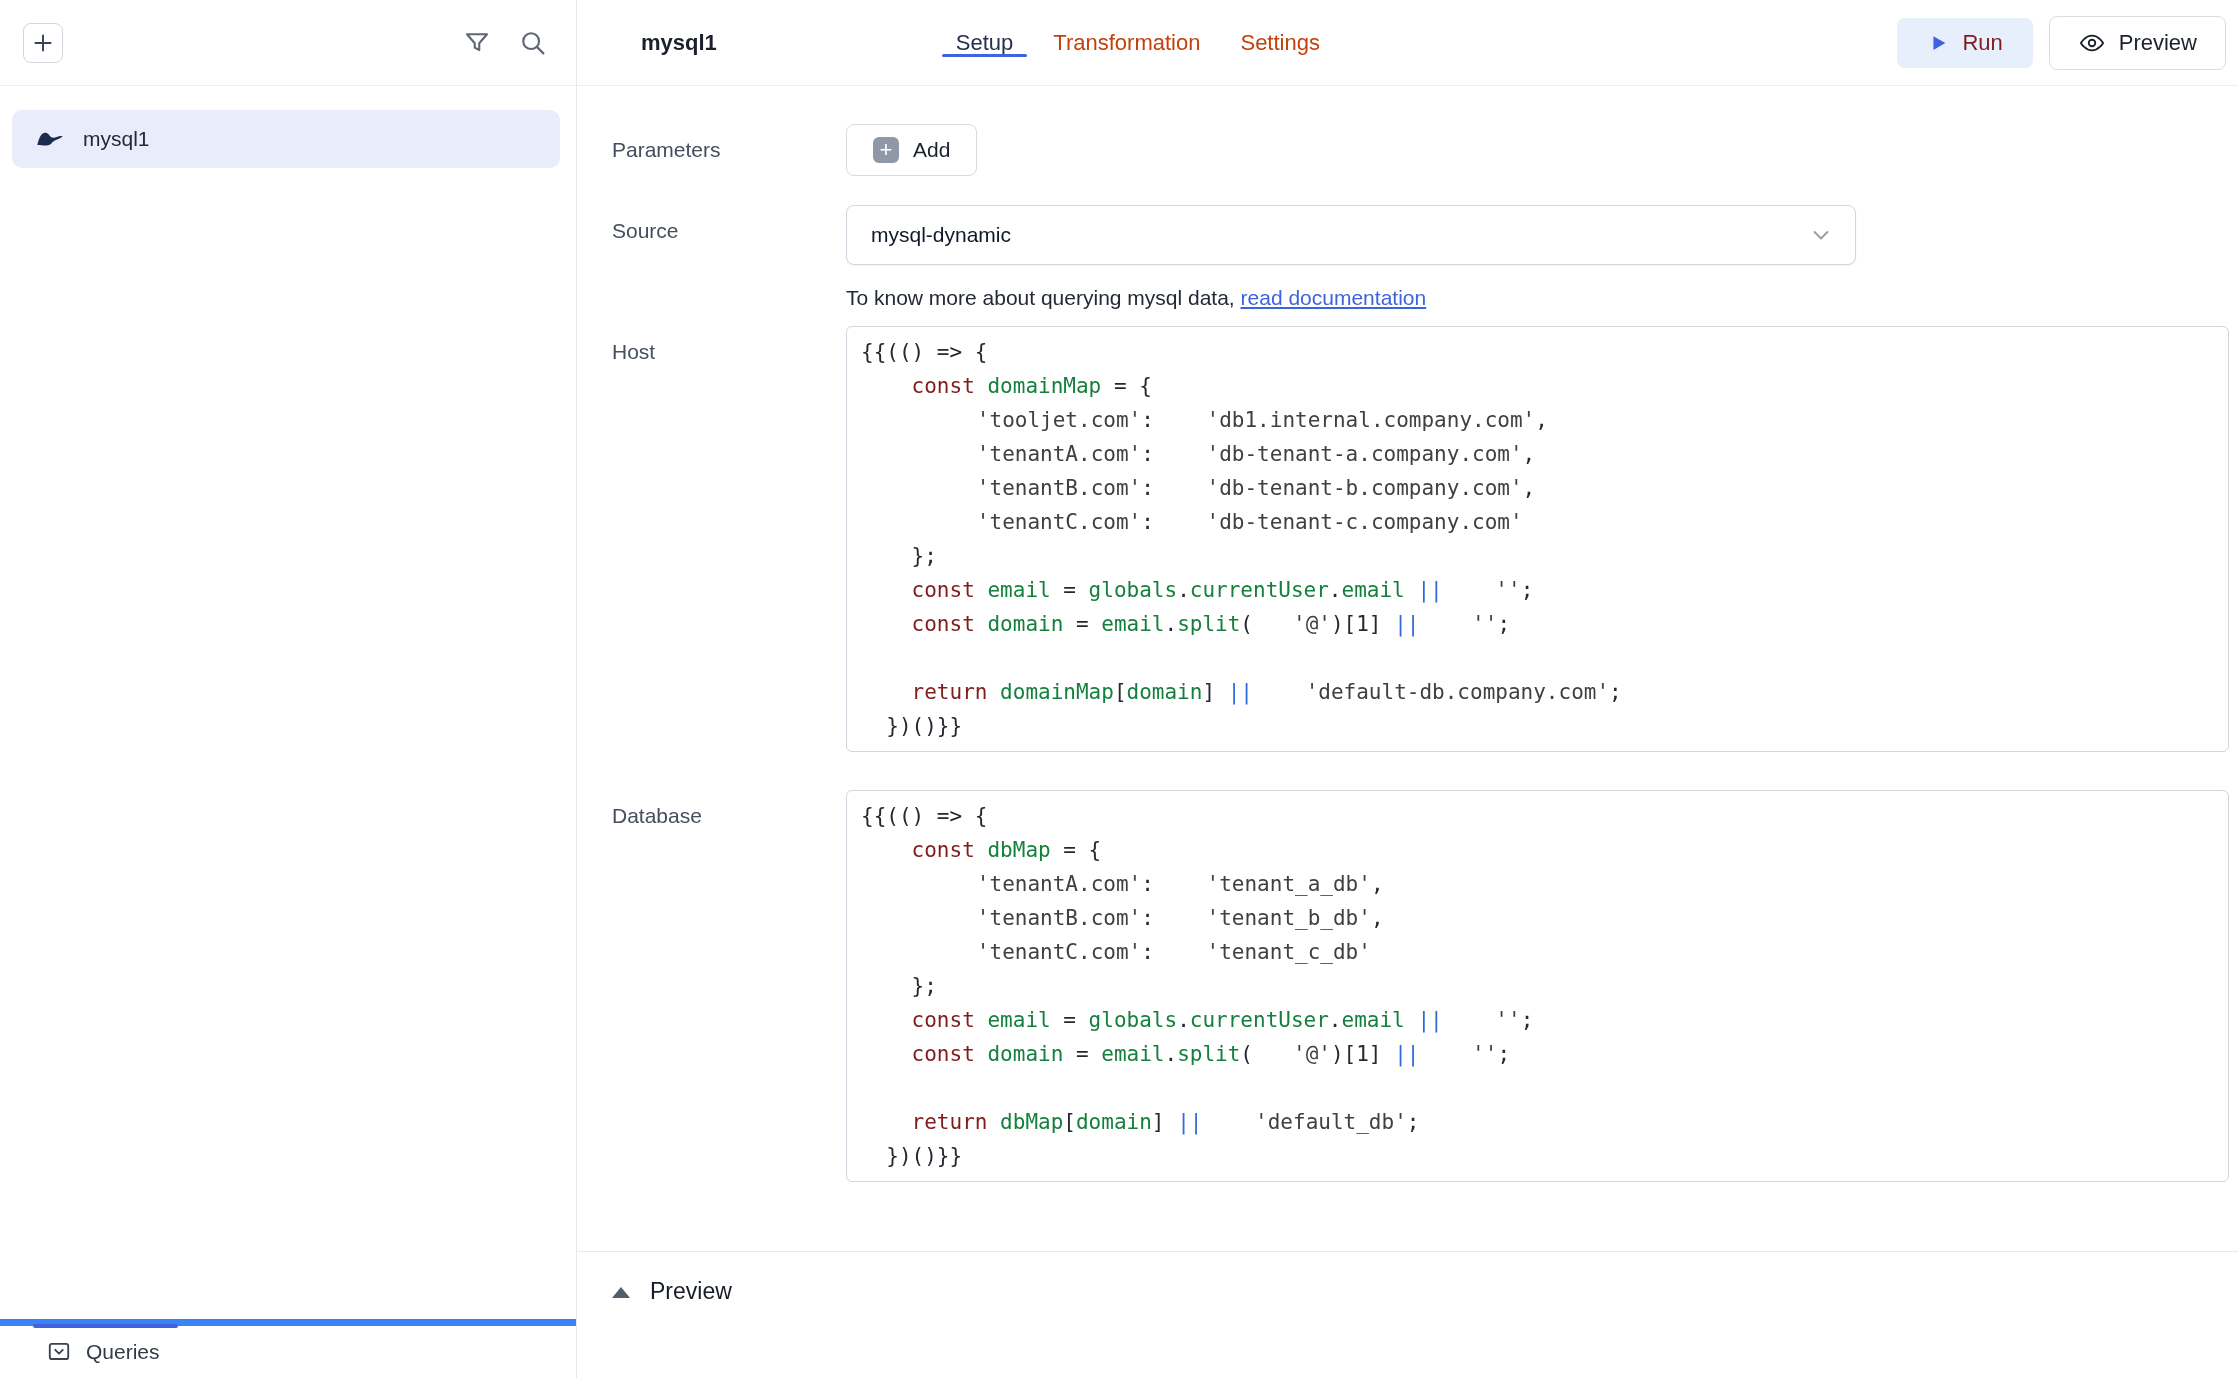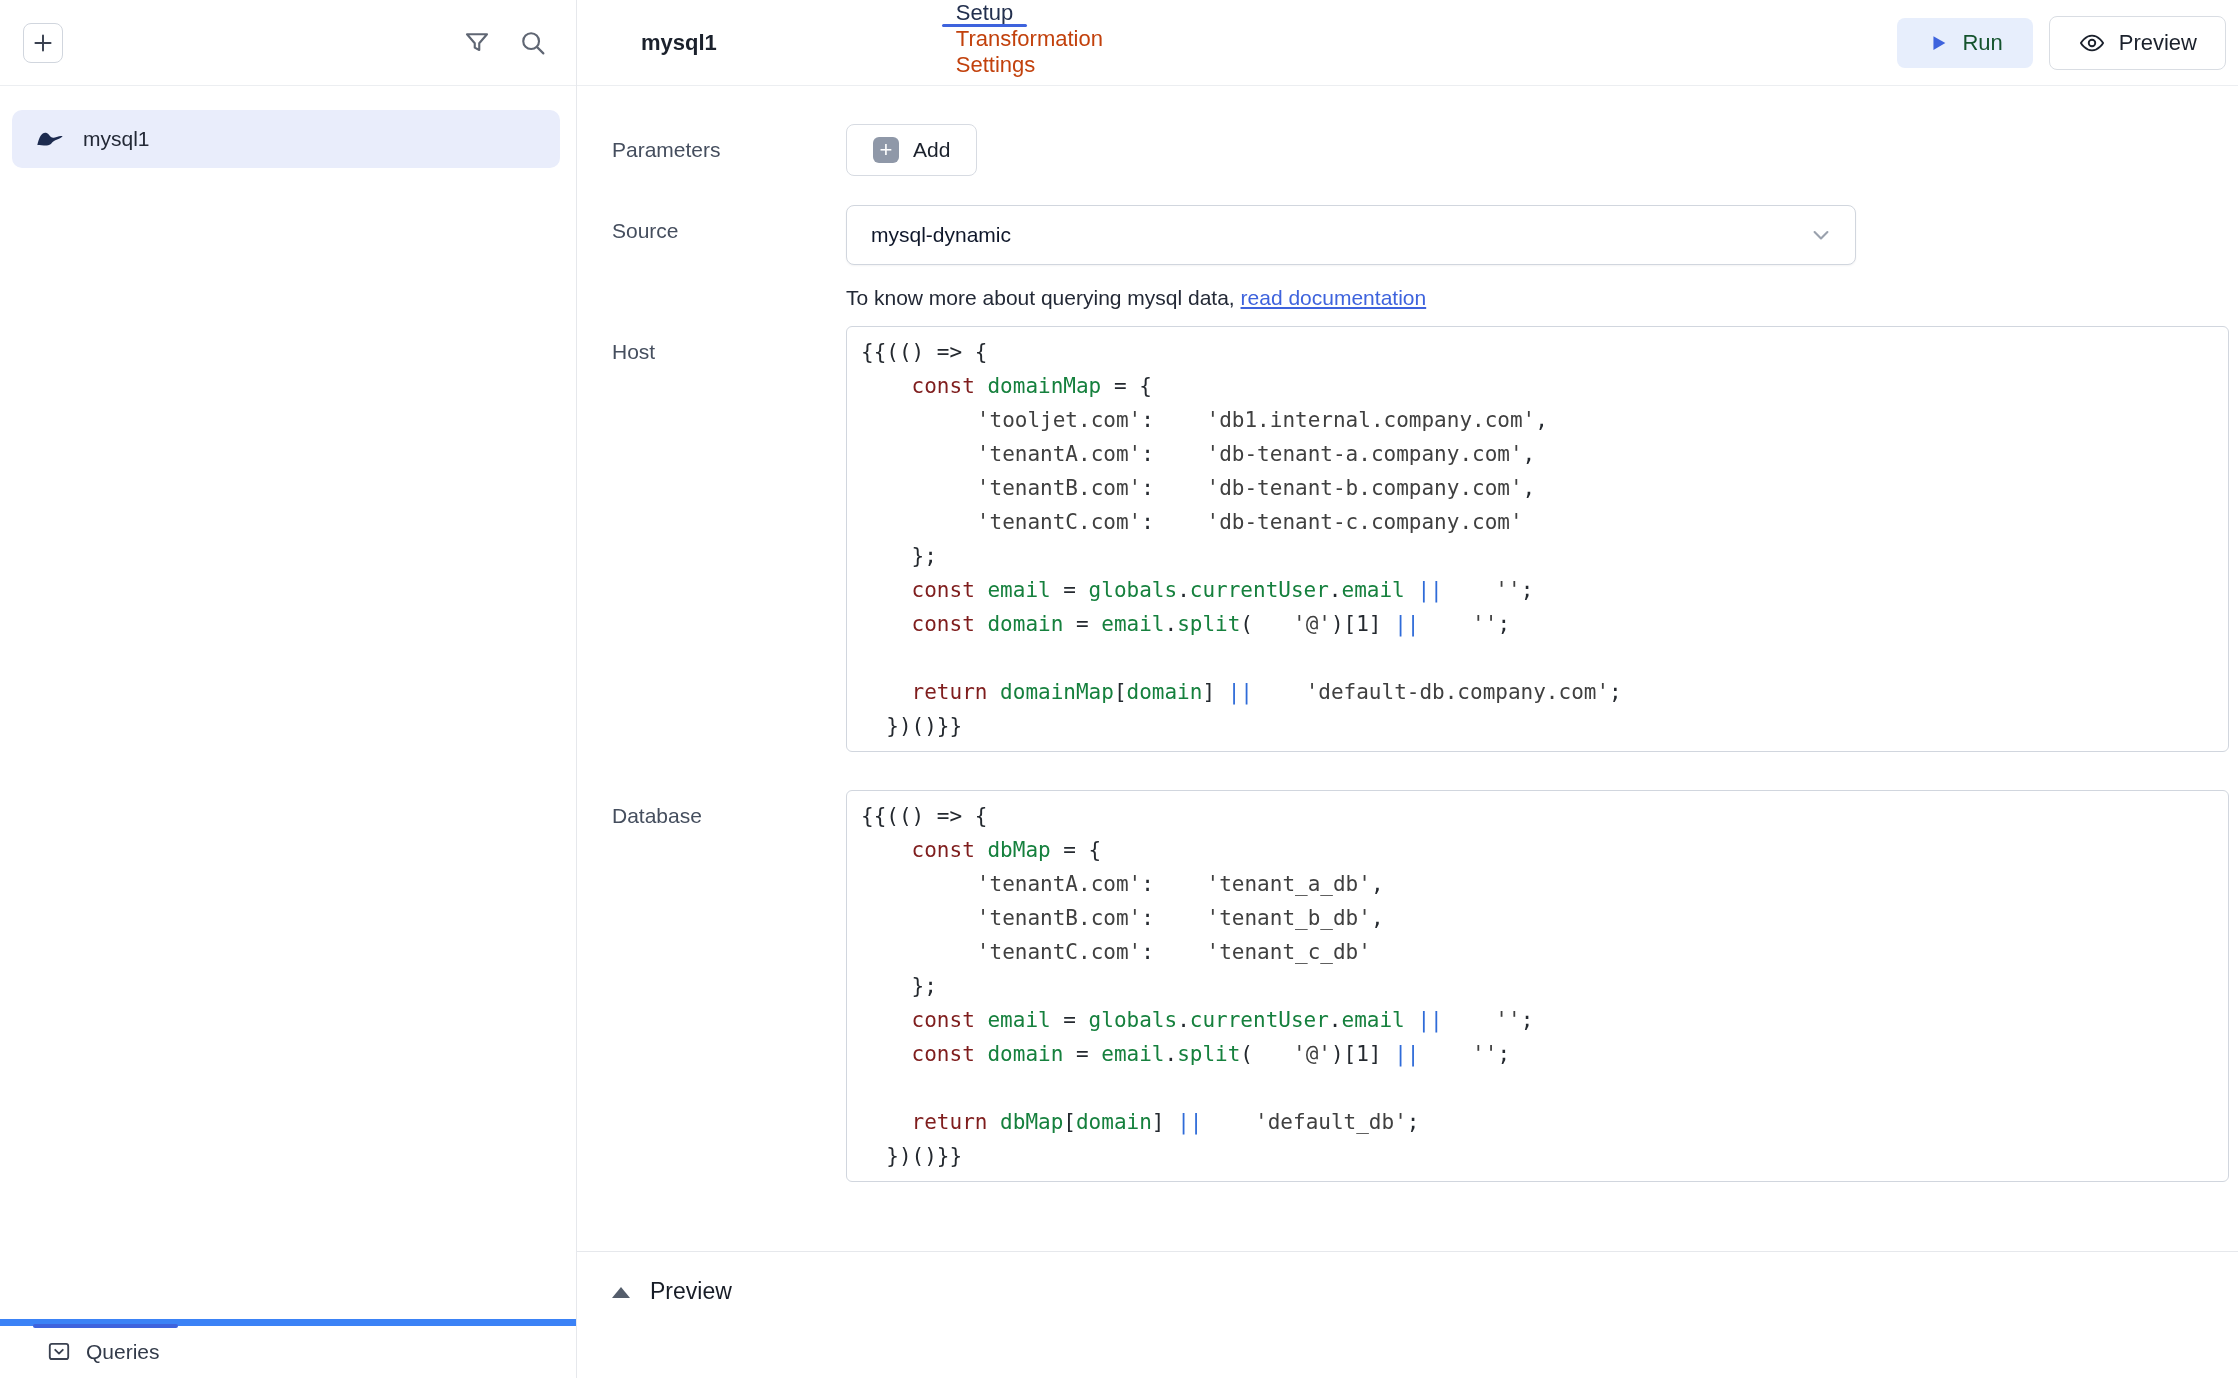--- a/index.html
+++ b/index.html
@@ -25,26 +25,26 @@
   .query-item-label { font-size: 21px; color: #232936; }
 
   .sidebar-footer { height: 59px; flex-shrink: 0; border-top: 7px solid #3b82f6; display: flex; align-items: center; padding: 0 46px; position: relative; }
   .footer-indicator { position: absolute; top: -2px; left: 33px; width: 145px; height: 4px; background: #3e63dd; border-radius: 2px; }
   .footer-tab { display: flex; align-items: center; gap: 14px; font-size: 21px; color: #333b4a; cursor: pointer; }
 
   
   .main { flex: 1; display: flex; flex-direction: column; min-width: 0; }
   .main-header { height: 86px; flex-shrink: 0; border-bottom: 1px solid #eceef1; display: flex; align-items: center; padding: 0 12px 0 64px; }
   .main-title { font-size: 22px; font-weight: 700; color: #1b212c; }
-  .tabs { display: flex; margin-left: 225px; height: 100%; align-items: flex-start; flex-direction: column; }
+  .tabs { display: flex; margin-left: 225px; gap: 12px; height: 100%; align-items: center; }
   .tab { font-size: 22px; font-weight: 500; color: #c2410c; display: flex; align-items: center; padding: 0 14px; position: relative; cursor: pointer; }
   .tab.active { color: #23304e; }
   .tab.active::after { content: ""; position: absolute; left: 0; right: 0; bottom: -1px; height: 3px; background: #3e63dd; border-radius: 2px; }
   .header-actions { margin-left: auto; display: flex; align-items: center; gap: 16px; }
-  .btn-run { height: 50px; padding: 0 30px; background: #e7eefc; color: #14532d; border: none; border-radius: 8px; font-size: 22px; font-weight: 500; display: flex; align-items: center; gap: 13px; cursor: pointer; font-family: inherit; }
+  .btn-run { height: 50px; padding: 0 30px; background: #e7eefc; color: #7f1d1d; border: none; border-radius: 8px; font-size: 22px; font-weight: 500; display: flex; align-items: center; gap: 13px; cursor: pointer; font-family: inherit; }
   .btn-preview { height: 54px; padding: 0 28px; background: #fff; border: 1px solid #d9dde3; border-radius: 8px; font-size: 22px; font-weight: 500; color: #1b212c; display: flex; align-items: center; gap: 13px; cursor: pointer; font-family: inherit; }
 
   
   .form { flex: 1; overflow: hidden; padding: 38px 9px 0 35px; }
   .row { display: flex; margin-bottom: 29px; }
   .row-label { width: 234px; flex-shrink: 0; font-size: 21px; color: #454e5e; padding-top: 14px; }
   .row-field { flex: 1; min-width: 0; }
 
   .btn-add-param { height: 52px; padding: 0 26px; border: 1px solid #d7dbe2; background: #fff; border-radius: 8px; font-size: 21px; color: #1b212c; display: inline-flex; align-items: center; gap: 14px; cursor: pointer; font-family: inherit; }
   .plus-square { width: 26px; height: 26px; border-radius: 6px; background: #8f98a8; color: #fff; display: flex; align-items: center; justify-content: center; font-size: 22px; line-height: 1; }

